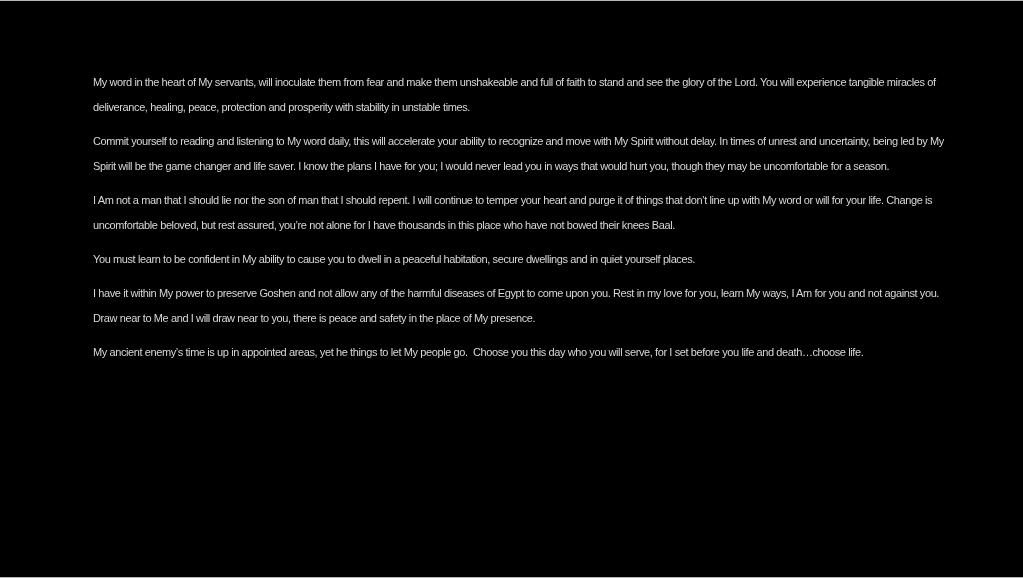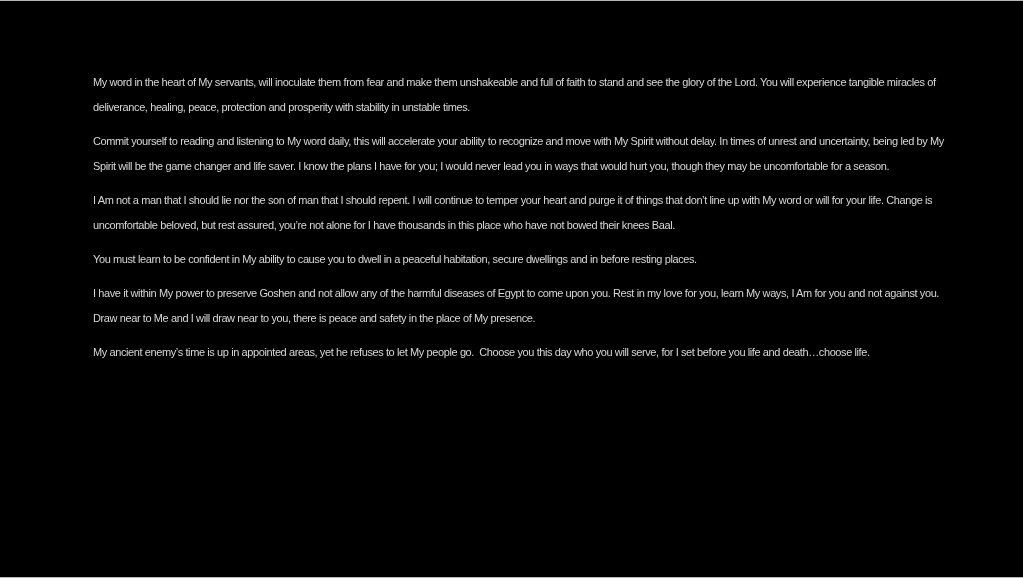--- a/index.html
+++ b/index.html
@@ -35,17 +35,17 @@
   }
 </style>
 </head>
 <body>
 
 <div class="screen">
   <div class="text-block">
     <p>My word in the heart of My servants, will inoculate them from fear and make them unshakeable and full of faith to stand and see the glory of the Lord. You will experience tangible miracles of deliverance, healing, peace, protection and prosperity with stability in unstable times.</p>
     <p>Commit yourself to reading and listening to My word daily, this will accelerate your ability to recognize and move with My Spirit without delay. In times of unrest and uncertainty, being led by My Spirit will be the game changer and life saver. I know the plans I have for you; I would never lead you in ways that would hurt you, though they may be uncomfortable for a season.</p>
     <p>I Am not a man that I should lie nor the son of man that I should repent. I will continue to temper your heart and purge it of things that don’t line up with My word or will for your life. Change is uncomfortable beloved, but rest assured, you’re not alone for I have thousands in this place who have not bowed their knees Baal.</p>
-    <p>You must learn to be confident in My ability to cause you to dwell in a peaceful habitation, secure dwellings and in before resting places.</p>
+    <p>You must learn to be confident in My ability to cause you to dwell in a peaceful habitation, secure dwellings and in quiet yourself places.</p>
     <p>I have it within My power to preserve Goshen and not allow any of the harmful diseases of Egypt to come upon you. Rest in my love for you, learn My ways, I Am for you and not against you. Draw near to Me and I will draw near to you, there is peace and safety in the place of My presence.</p>
-    <p>My ancient enemy’s time is up in appointed areas, yet he refuses to let My people go.  Choose you this day who you will serve, for I set before you life and death…choose life.</p>
+    <p>My ancient enemy’s time is up in appointed areas, yet he things to let My people go.  Choose you this day who you will serve, for I set before you life and death…choose life.</p>
   </div>
 </div>
 
 </body></html>

